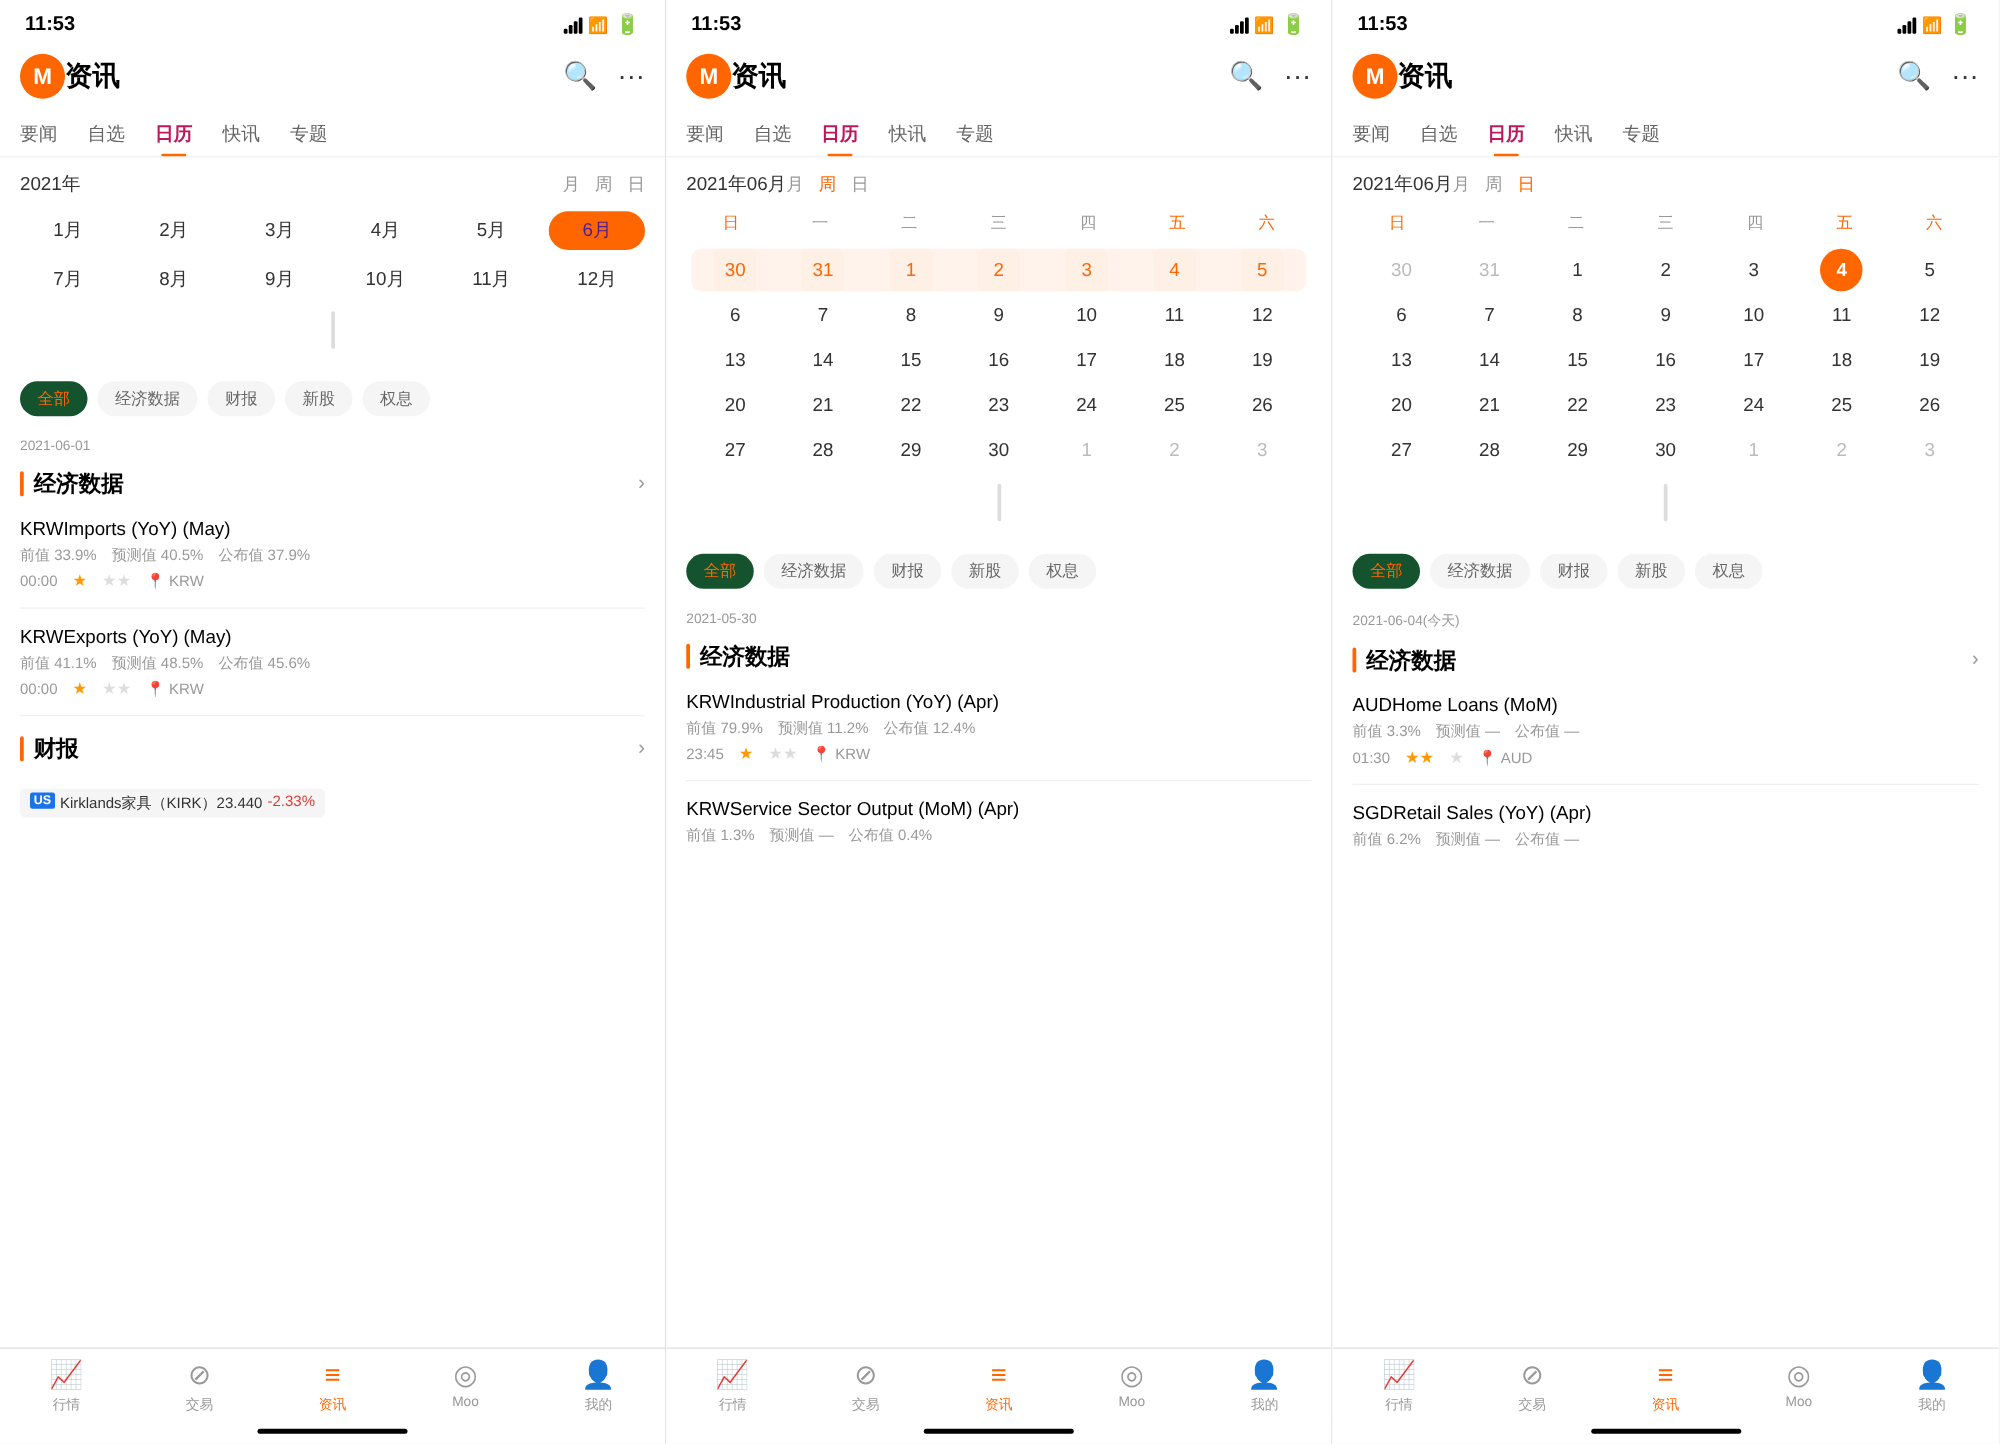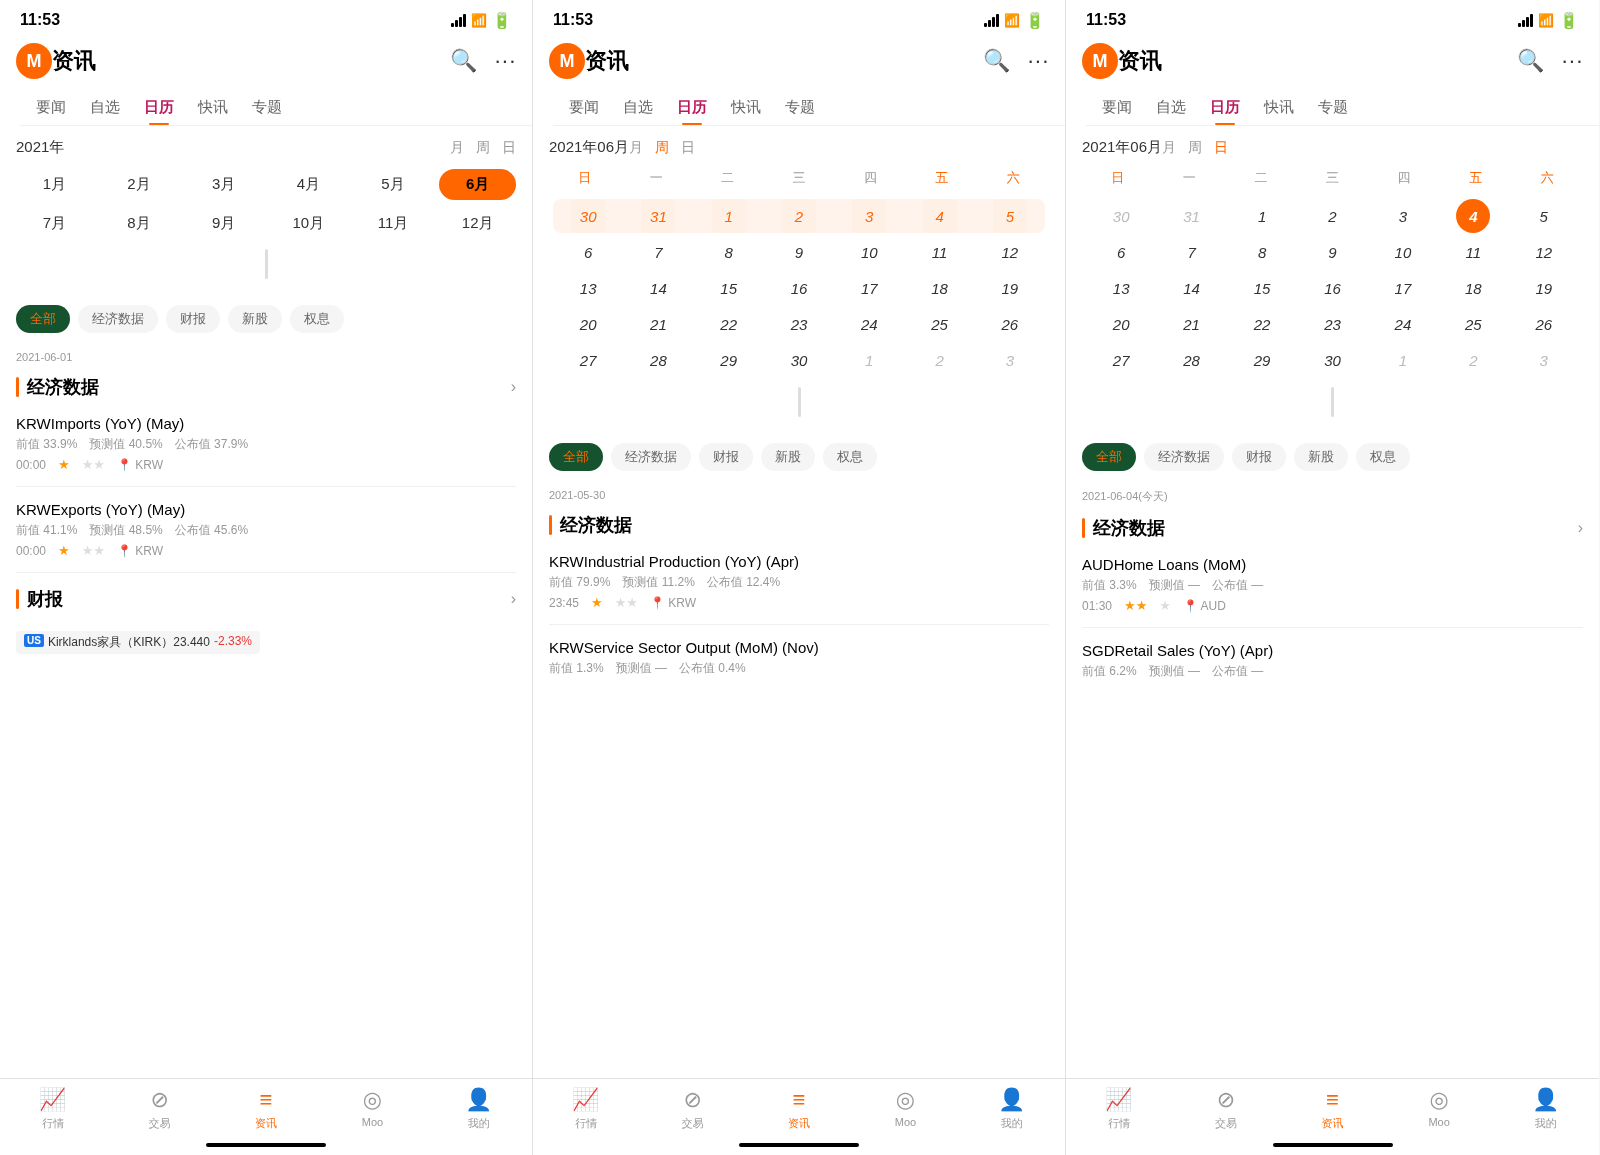--- a/index.html
+++ b/index.html
@@ -68,21 +68,20 @@
       cursor: pointer;
     }
 
     
     .nav-tabs {
       display: flex;
       padding: 0 16px;
       border-bottom: 1px solid #f0f0f0;
       height: 40px;
       align-items: flex-end;
-      margin-left: 20px;
     }
     .nav-tab {
       padding: 0 12px 8px 12px;
       font-size: 15px;
       color: #666;
       cursor: pointer;
       position: relative;
     }
     .nav-tab.active {
       color: #be185d;
@@ -139,23 +138,23 @@
     .month-cell {
       text-align: center;
       padding: 6px 0;
       font-size: 15px;
       color: #333;
       cursor: pointer;
       border-radius: 20px;
     }
     .month-cell.current {
       background: #ff6600;
-      color: #000000;
+      color: #4c1d95;
       border-radius: 20px;
-      font-weight: 700;
+      font-weight: 400;
     }
 
     
     .month-header {
       display: flex;
       align-items: center;
       margin-bottom: 8px;
     }
     .month-title { font-size: 15px; color: #333; }
 
@@ -369,21 +368,20 @@
     .panel-content {
       flex: 1;
       overflow-y: auto;
       overflow-x: hidden;
     }
     .panel-content::-webkit-scrollbar { display: none; }
 
     
     .cal-grid-wrapper {
       padding: 4px 4px;
-      font-style: italic;
     }
     .cal-week-row {
       display: grid;
       grid-template-columns: repeat(7, 1fr);
       margin-bottom: 2px;
     }
     .cal-week-row.highlighted {
       background: #fff3eb;
       border-radius: 8px;
     }
@@ -689,21 +687,21 @@
         <span>23:45</span>
         <span class="star-rating">★</span>
         <span class="star-empty">★★</span>
         <span>📍 KRW</span>
       </div>
     </div>
 
     <div class="divider"></div>
 
     <div class="news-item">
-      <div class="news-title">KRWService Sector Output (MoM) (Nov)</div>
+      <div class="news-title">KRWService Sector Output (MoM) (Apr)</div>
       <div class="news-meta">
         <span>前值 1.3%</span>
         <span>预测值 —</span>
         <span>公布值 0.4%</span>
       </div>
     </div>
   </div>
 
   <div class="bottom-nav">
     <div class="nav-item">

